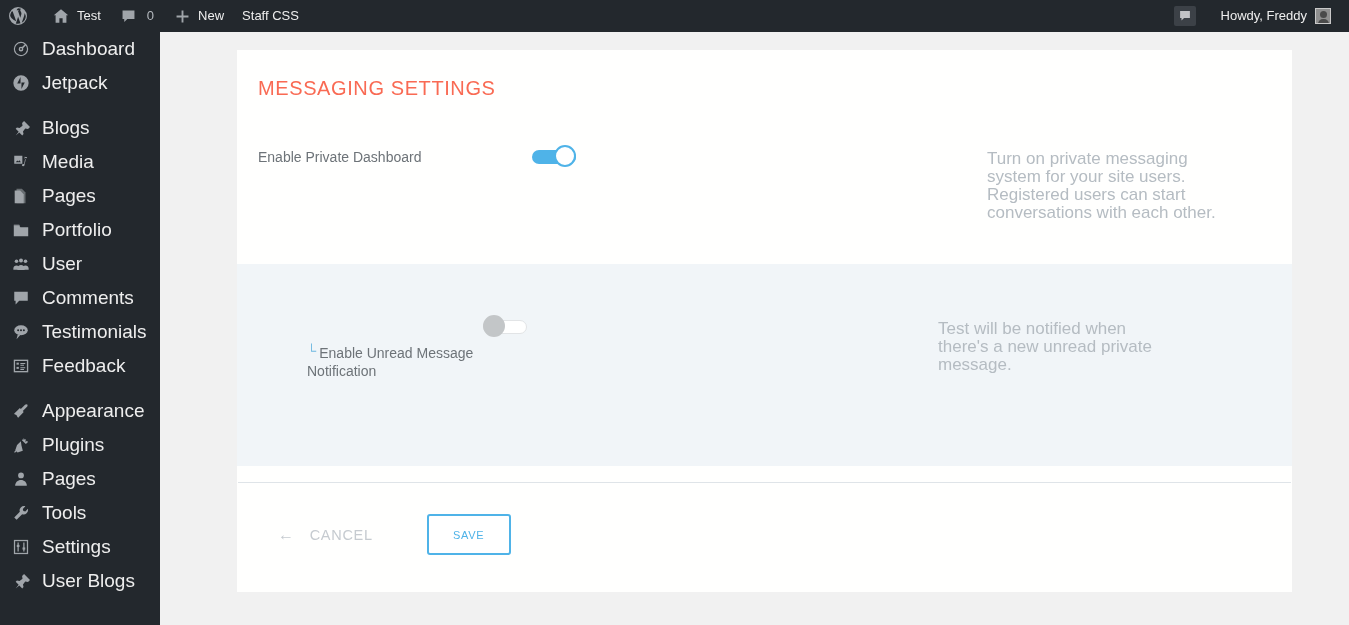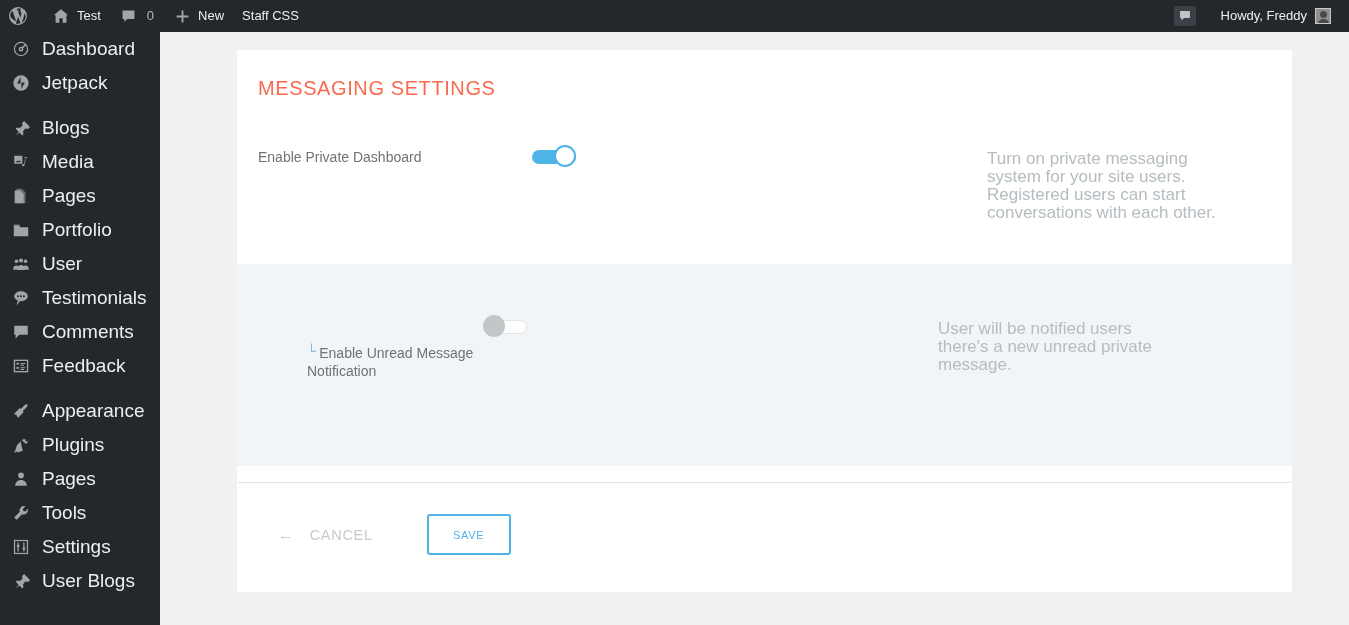--- a/index.html
+++ b/index.html
@@ -414,37 +414,37 @@
         <path d="M1.5 15c0-2 1.6-3.4 3.5-3.4S8.5 13 8.5 15v1.5h-7V15zM11.5 15c0-2 1.6-3.4 3.5-3.4s3.5 1.4 3.5 3.4v1.5h-7V15z"></path>
         <path d="M6 15c0-2.2 1.8-3.8 4-3.8s4 1.6 4 3.8v1.8H6V15z"></path>
       </svg>
     </span>
     <span class="menu-label">User</span>
   </a>
 
   <a class="menu-item">
     <span class="m-ico">
       <svg width="18" height="18" viewBox="0 0 20 20" fill="currentColor">
+        <path d="M2.5 3h15v10H8l-4 4.2V13H2.5V3z"></path>
+      </svg>
+    </span>
+    <span class="menu-label">Comments</span>
+  </a>
+
+  <a class="menu-item">
+    <span class="m-ico">
+      <svg width="18" height="18" viewBox="0 0 20 20" fill="currentColor">
         <ellipse cx="10" cy="8" rx="7.5" ry="5.5"></ellipse>
         <path d="M6.5 12.5 5 18l4-4.5z"></path>
         <circle cx="6.8" cy="8" r="1.1" fill="#23282d"></circle>
         <circle cx="10" cy="8" r="1.1" fill="#23282d"></circle>
         <circle cx="13.2" cy="8" r="1.1" fill="#23282d"></circle>
       </svg>
     </span>
     <span class="menu-label">Testimonials</span>
-  </a>
-
-  <a class="menu-item">
-    <span class="m-ico">
-      <svg width="18" height="18" viewBox="0 0 20 20" fill="currentColor">
-        <path d="M2.5 3h15v10H8l-4 4.2V13H2.5V3z"></path>
-      </svg>
-    </span>
-    <span class="menu-label">Comments</span>
   </a>
 
   <a class="menu-item">
     <span class="m-ico">
       <svg width="18" height="18" viewBox="0 0 20 20" fill="none" stroke="currentColor" stroke-width="1.5">
         <rect x="2.7" y="3.7" width="14.6" height="12.6"></rect>
         <rect x="5" y="6.3" width="2.6" height="2.2" fill="currentColor" stroke="none"></rect>
         <rect x="5" y="11" width="2.6" height="2.2" fill="currentColor" stroke="none"></rect>
         <path d="M9.3 7.2h5.4M9.3 9.1h4M9.3 11.9h5.4M9.3 13.8h4" stroke-width="1.2"></path>
       </svg>
@@ -538,21 +538,21 @@
       <div class="setting-row row-shaded">
         <div class="row-label">
           <span class="child-mark">└</span><span>Enable Unread Message Notification</span>
         </div>
         <div class="row-control">
           <span class="toggle off">
             <span class="track"></span>
             <span class="knob"></span>
           </span>
         </div>
-        <div class="row-desc">User will be notified users there's a new unread private message.</div>
+        <div class="row-desc">Test will be notified when there's a new unread private message.</div>
       </div>
 
     </div>
 
     <div class="panel-footer-gap"></div>
     <div class="panel-divider"></div>
 
     <div class="panel-footer">
       <button id="cancel-button">
         <span class="arrow">←</span>

